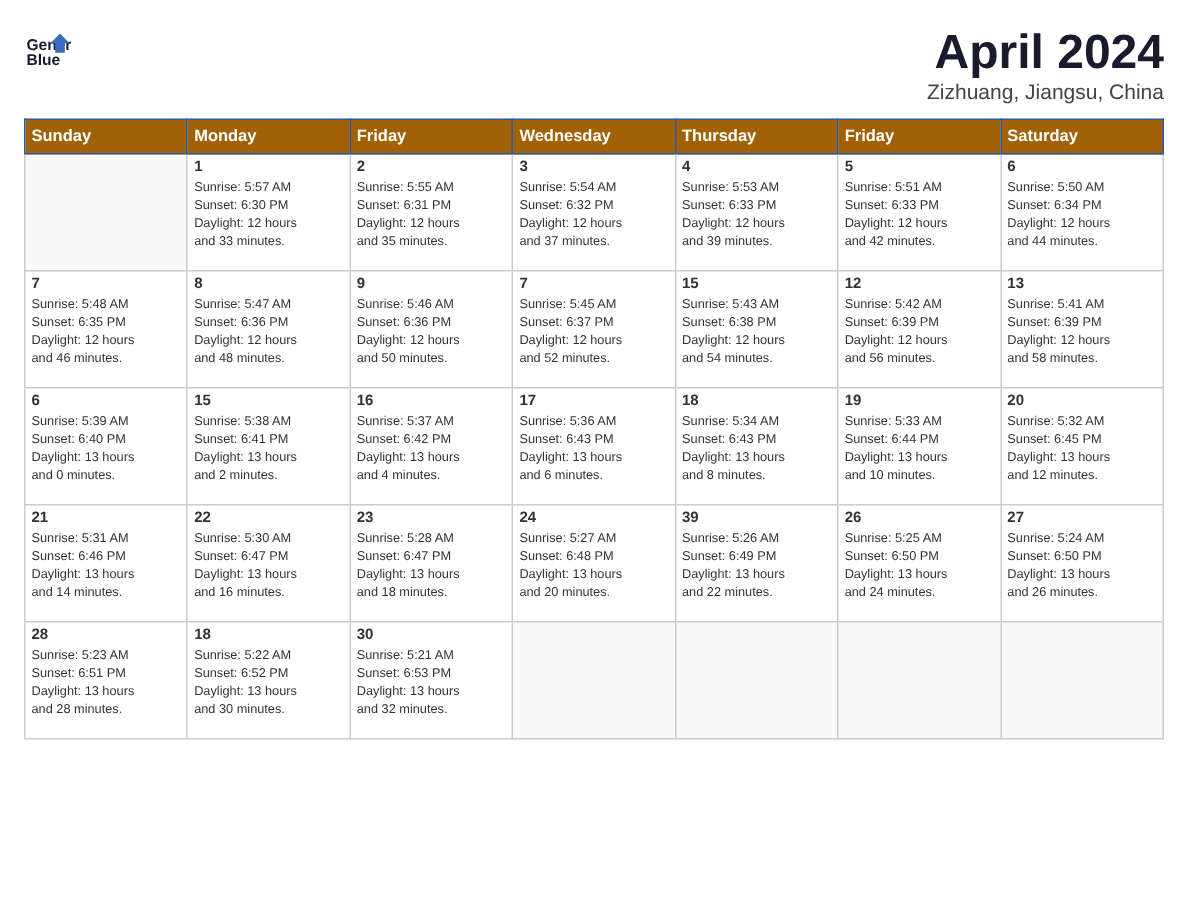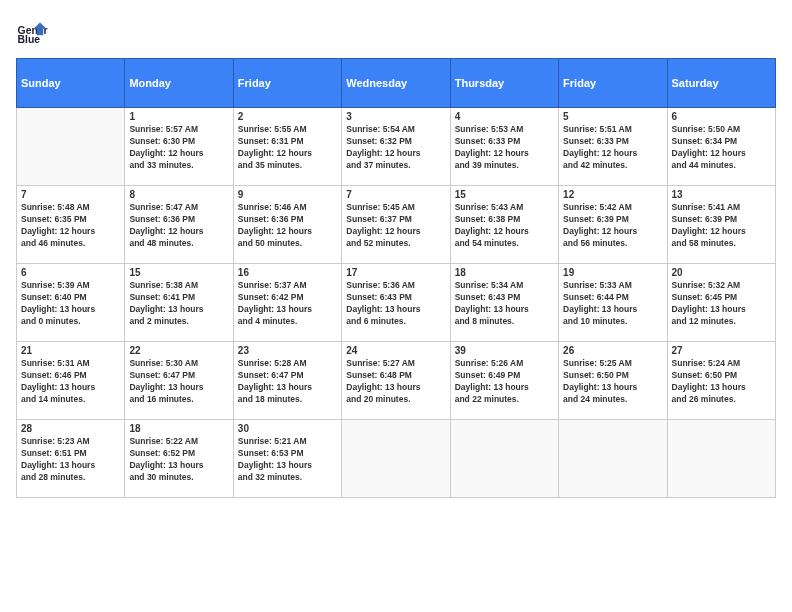--- a/index.html
+++ b/index.html
@@ -37,25 +37,25 @@
     .location {
       font-size: 14px;
       color: #444;
     }
     table {
       width: 100%;
       border-collapse: collapse;
       table-layout: fixed;
     }
     th {
-      background-color: #3b82f6;
+      background-color: #a16207;
       color: #fff;
       font-size: 11px;
       font-weight: bold;
-      padding: 18px 4px;
+      padding: 5px 4px;
       text-align: left;
       border: 1px solid #2a5aaa;
     }
     td {
       border: 1px solid #ccc;
       vertical-align: top;
       padding: 3px 4px;
       font-size: 9px;
       color: #333;
       height: 78px;
@@ -66,35 +66,36 @@
       display: block;
       margin-bottom: 2px;
     }
     .empty {
       background: #f9f9f9;
     }
     .cell-info {
       font-size: 8.5px;
       line-height: 1.4;
       color: #333;
-      font-weight: bold;
     }
   </style>
 </head>
 <body>
 
 <div class="header">
   <div class="logo">
     <svg class="logo-icon" viewBox="0 0 40 40" width="40" height="40">
       <text x="2" y="22" font-size="13" font-weight="bold" fill="#1a1a2e">General</text>
       <text x="2" y="34" font-size="13" font-weight="bold" fill="#1a1a2e">Blue</text>
       <polygon points="30,8 38,16 34,16 34,24 26,24 26,16 22,16" fill="#3a6bbf"></polygon>
     </svg>
   </div>
   <div class="title-block">
+    <div class="month-title">April 2024</div>
+    <div class="location">Zizhuang, Jiangsu, China</div>
   </div>
 </div>
 
 <table>
   <thead>
     <tr>
     <th>Sunday</th>
         <th>Monday</th>
         <th>Friday</th>
         <th>Wednesday</th>

